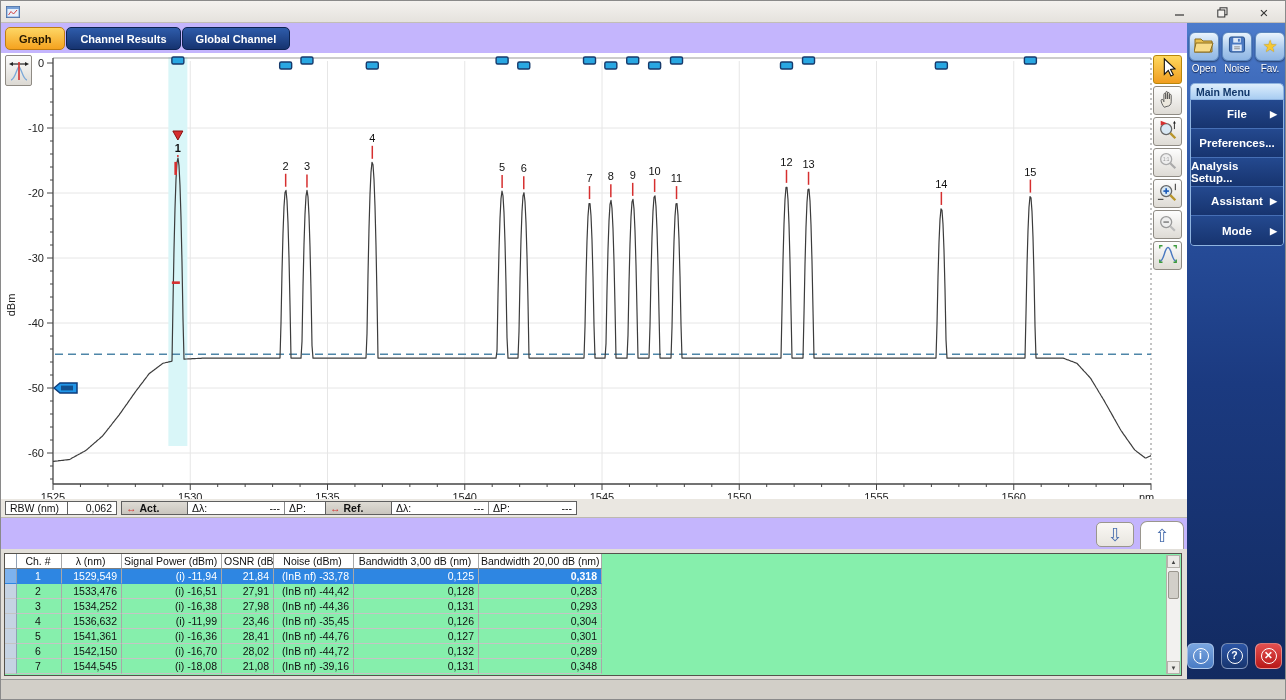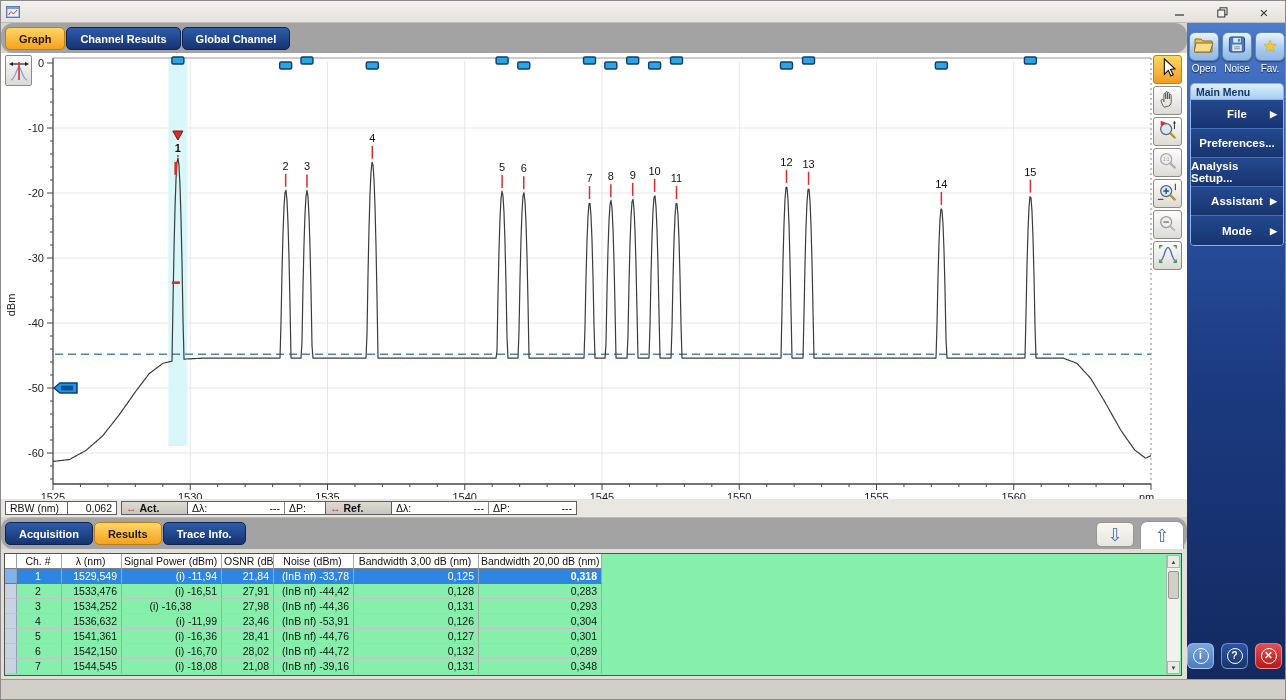--- a/index.html
+++ b/index.html
@@ -7,21 +7,21 @@
   .window{position:relative;width:1286px;height:700px;background:#d8d5ce;overflow:hidden;border:1px solid #8a8a8a;}
 
   
   .titlebar{position:absolute;left:0;top:0;width:1286px;height:22px;background:linear-gradient(#f4f2ef,#e5e2dd);
     border-bottom:1px solid #c2beb6;display:flex;align-items:center;padding-left:5px;font-size:11px;color:#1a1a1a;}
   .titlebar .ttext{margin-left:5px;}
   .win-controls{position:absolute;right:2px;top:0;height:22px;display:flex;}
   .wbtn{width:42px;height:22px;display:flex;align-items:center;justify-content:center;color:#333;font-size:13px;cursor:default;}
 
   
-  .tabrow{position:absolute;left:0;width:1186px;background:#a3a3a3;border-radius:12px;}
+  .tabrow{position:absolute;left:0;width:1186px;background:#c4b5fd;}
   .tabrow.top{top:22px;height:30px;}
   .tabrow.bottom{top:516px;height:32px;border-top:1px solid #bdb9b1;}
   .tabs{position:absolute;left:4px;top:4px;display:flex;gap:1px;}
   .tab{height:23px;line-height:22px;padding:0 13px;border-radius:5px;font-size:11px;font-weight:bold;
     background:linear-gradient(#2e5cab,#163370);color:#fff;border:1px solid #0d2350;cursor:default;}
   .tab.active{background:linear-gradient(#fdd765,#f5a21f);color:#241700;border:1px solid #c07d12;}
 
   
   .btn-down{position:absolute;left:1095px;top:4px;width:38px;height:25px;background:linear-gradient(#faf8f4,#e8e5df);
     border:1px solid #9a968e;border-radius:5px;text-align:center;color:#4a6fae;font-size:18px;line-height:24px;}
@@ -385,25 +385,20 @@
         </div>
         <div class="scell sdiv" style="width:88px;">
           <span>ΔP:</span>
             <span class="val">---</span>
         </div>
       </div>
     </div>
   </div>
 
   <div class="tabrow bottom">
-    <div class="tabs" id="bottom-tabs">
-        <div class="tab">Acquisition</div>
-        <div class="tab active">Results</div>
-        <div class="tab">Trace Info.</div>
-      </div>
     <div class="btn-down"><span>⇩</span></div>
     <div class="btn-up"><span>⇧</span></div>
   </div>
 
   <div class="tablezone">
     <div class="tablebox">
       <div class="grid" id="results-grid">
           <div class="tr head">
             <div class="td c0" style="width: 12px;"></div>
             <div class="td" style="width: 45px;">Ch. #</div>
@@ -431,33 +426,33 @@
             <div class="td" style="width: 100px;">(i) -16,51</div>
             <div class="td" style="width: 52px;">27,91</div>
             <div class="td" style="width: 80px;">(InB nf) -44,42</div>
             <div class="td" style="width: 125px;">0,128</div>
             <div class="td" style="width: 123px;">0,283</div>
           </div>
           <div class="tr">
             <div class="td c0" style="width: 12px;"></div>
             <div class="td center" style="width: 45px;">3</div>
             <div class="td" style="width: 60px;">1534,252</div>
-            <div class="td" style="width: 100px; text-align: center;">(i) -16,38</div>
+            <div class="td" style="width: 100px;">(i) -16,38</div>
             <div class="td" style="width: 52px;">27,98</div>
             <div class="td" style="width: 80px;">(InB nf) -44,36</div>
             <div class="td" style="width: 125px;">0,131</div>
             <div class="td" style="width: 123px;">0,293</div>
           </div>
           <div class="tr">
             <div class="td c0" style="width: 12px;"></div>
             <div class="td center" style="width: 45px;">4</div>
             <div class="td" style="width: 60px;">1536,632</div>
             <div class="td" style="width: 100px;">(i) -11,99</div>
             <div class="td" style="width: 52px;">23,46</div>
-            <div class="td" style="width: 80px;">(InB nf) -53,91</div>
+            <div class="td" style="width: 80px;">(InB nf) -35,45</div>
             <div class="td" style="width: 125px;">0,126</div>
             <div class="td" style="width: 123px;">0,304</div>
           </div>
           <div class="tr">
             <div class="td c0" style="width: 12px;"></div>
             <div class="td center" style="width: 45px;">5</div>
             <div class="td" style="width: 60px;">1541,361</div>
             <div class="td" style="width: 100px;">(i) -16,36</div>
             <div class="td" style="width: 52px;">28,41</div>
             <div class="td" style="width: 80px;">(InB nf) -44,76</div>

